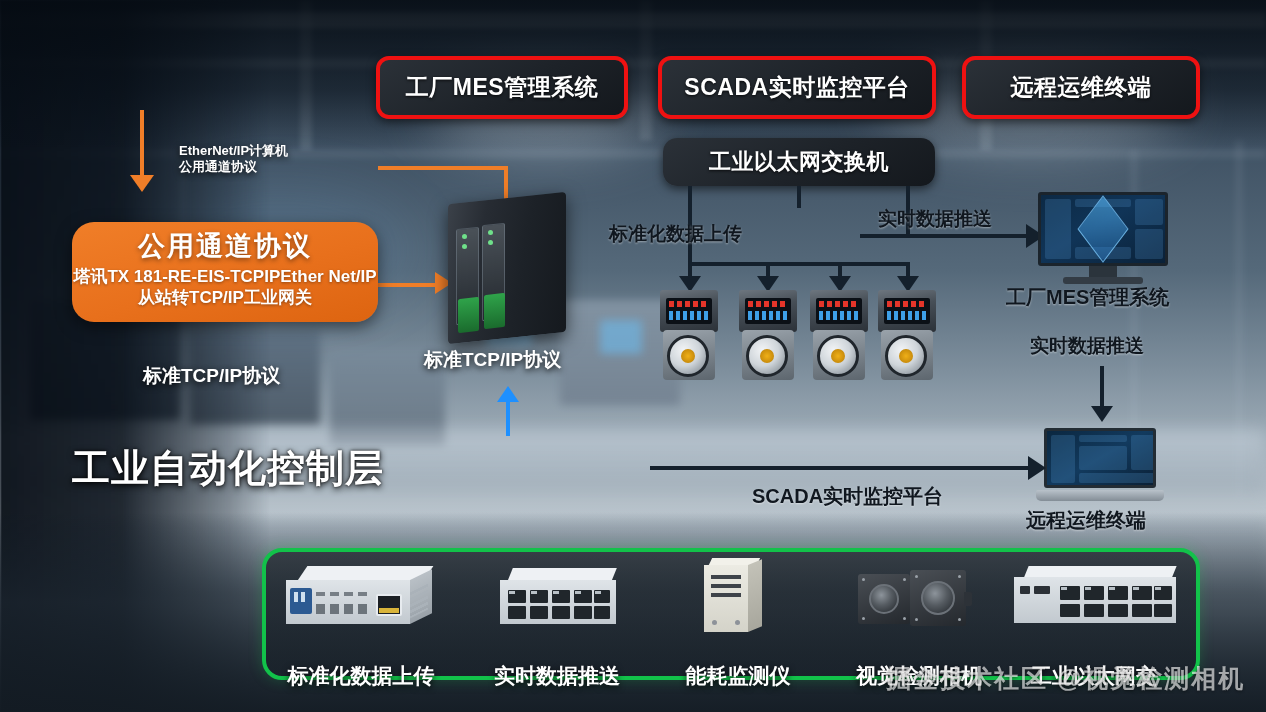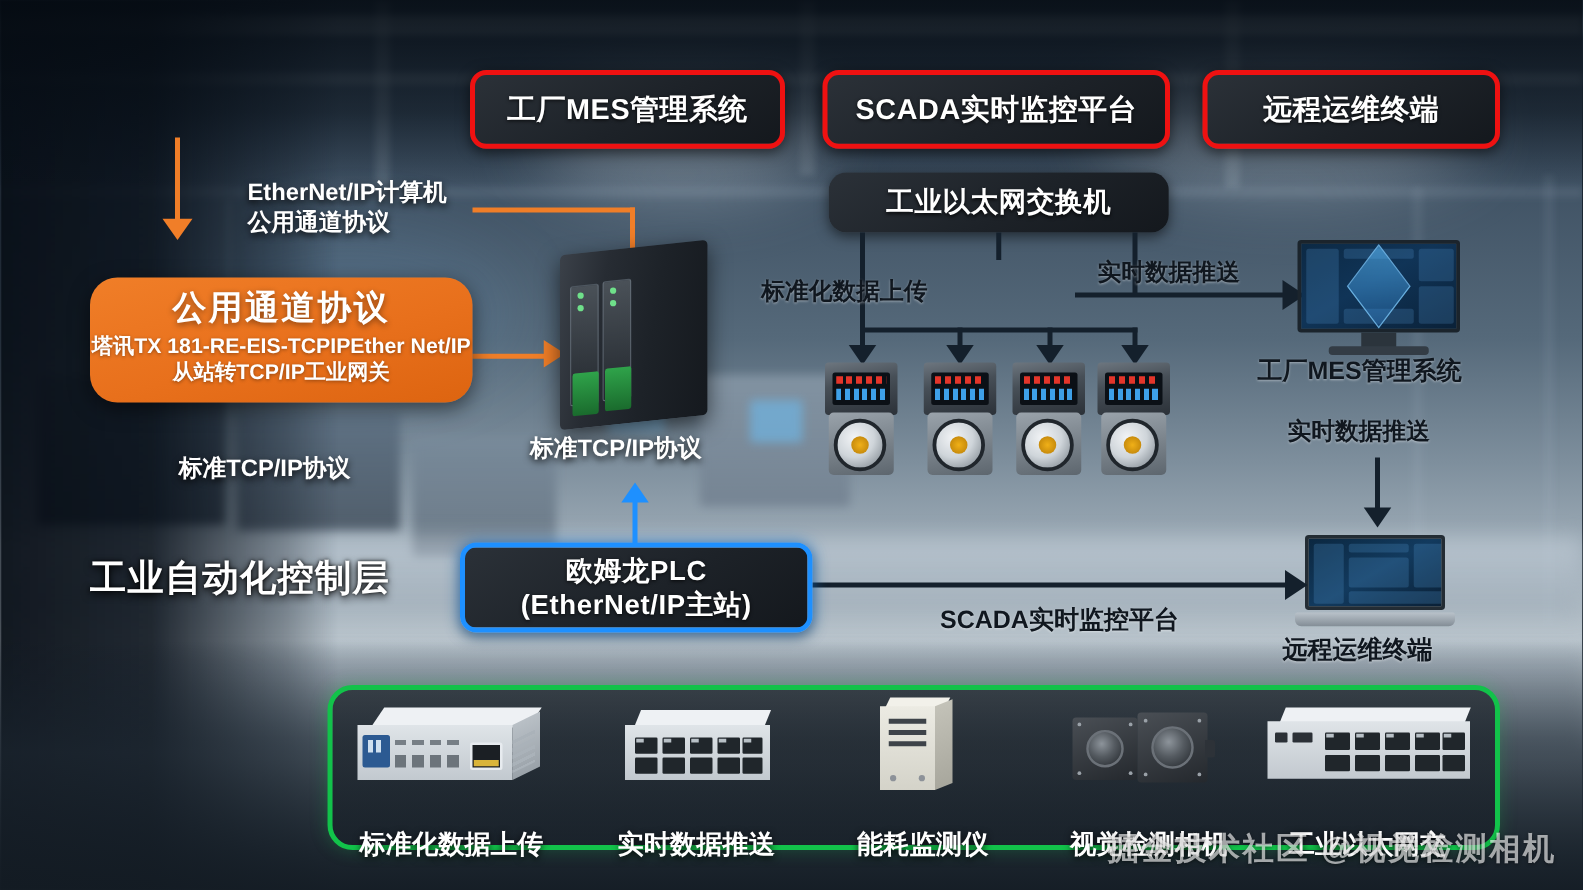--- a/index.html
+++ b/index.html
@@ -234,32 +234,32 @@
     <div class="blurmach" style="left:330px;top:350px;width:115px;height:95px;background:linear-gradient(180deg,#7b8d9e,#42505f);opacity:.55;"></div>
 
     <div class="floor-band"></div>
     <div class="blurmach" style="left:0;top:430px;width:1266px;height:62px;background:linear-gradient(180deg,rgba(205,216,226,.55),rgba(135,150,164,.30));filter:blur(8px);"></div>
 
     <div class="dark-left"></div>
     <div class="dark-top"></div>
     <div class="dark-bottom"></div>
   </div>
 
-  <div class="layer-title" style="left:72px;top:446px;font-size:29px;">工业自动化控制层</div>
+  <div class="layer-title" style="left:72px;top:446px;font-size:38px;">工业自动化控制层</div>
 
   <div class="pill red" style="left:376px;top:56px;width:252px;height:63px;font-size:23px;">工厂MES管理系统</div>
   <div class="pill red" style="left:658px;top:56px;width:278px;height:63px;font-size:23px;">SCADA实时监控平台</div>
   <div class="pill red" style="left:962px;top:56px;width:238px;height:63px;font-size:23px;">远程运维终端</div>
 
   <div class="pill plain" style="left:663px;top:138px;width:272px;height:48px;font-size:22px;">工业以太网交换机</div>
 
   <div class="ln v orange" style="left:140px;top:110px;height:68px;"></div>
   <div class="arw down-orange" style="left:130px;top:175px;"></div>
 
-  <div class="cap" style="left:198px;top:143px;font-size:19px;">EtherNet/IP计算机
+  <div class="cap" style="left:179px;top:143px;font-size:13px;">EtherNet/IP计算机
 公用通道协议</div>
 
   <div class="ln h orange" style="left:378px;top:166px;width:130px;"></div>
   <div class="ln v orange" style="left:504px;top:166px;height:44px;"></div>
   <div class="arw down-orange" style="left:494px;top:205px;"></div>
 
   <div class="ln h orange" style="left:378px;top:283px;width:60px;"></div>
   <div class="arw right-orange" style="left:435px;top:272px;"></div>
 
   <div class="orangebox" style="left:72px;top:222px;width:306px;height:100px;">
@@ -373,22 +373,20 @@
       <div class="panel" style="left:32px;top:42px;width:76px;height:10px;"></div>
     </div>
     <div class="kb"></div>
   </div>
   <div class="cap dark" style="left:1026px;top:508px;font-size:20px;">远程运维终端</div>
 
   <div class="cap dark" style="left:752px;top:484px;font-size:20px;">SCADA实时监控平台</div>
   <div class="ln h dark" style="left:650px;top:466px;width:382px;"></div>
   <div class="arw right-dark" style="left:1028px;top:456px;"></div>
 
-  <div class="pill blue" style="left:368px;top:434px;width:282px;height:72px;font-size:22px;line-height:1.25;white-space:pre-line;">欧姆龙PLC
-(EtherNet/IP主站)</div>
 
   <div class="ln v blue" style="left:506px;top:400px;height:36px;"></div>
   <div class="arw up-blue" style="left:497px;top:386px;"></div>
 
   <div class="green-frame" style="left:262px;top:548px;width:938px;height:132px;"></div>
 
   <div class="dev" style="left:286px;top:566px;width:150px;height:62px;">
     <div class="box3d" style="left:0;top:0;width:150px;height:62px;">
       <div class="top" style="left:16px;top:0;width:126px;height:16px;transform:skewX(-34deg);"></div>
       <div class="front" style="left:0;top:14px;width:124px;height:44px;"></div>

